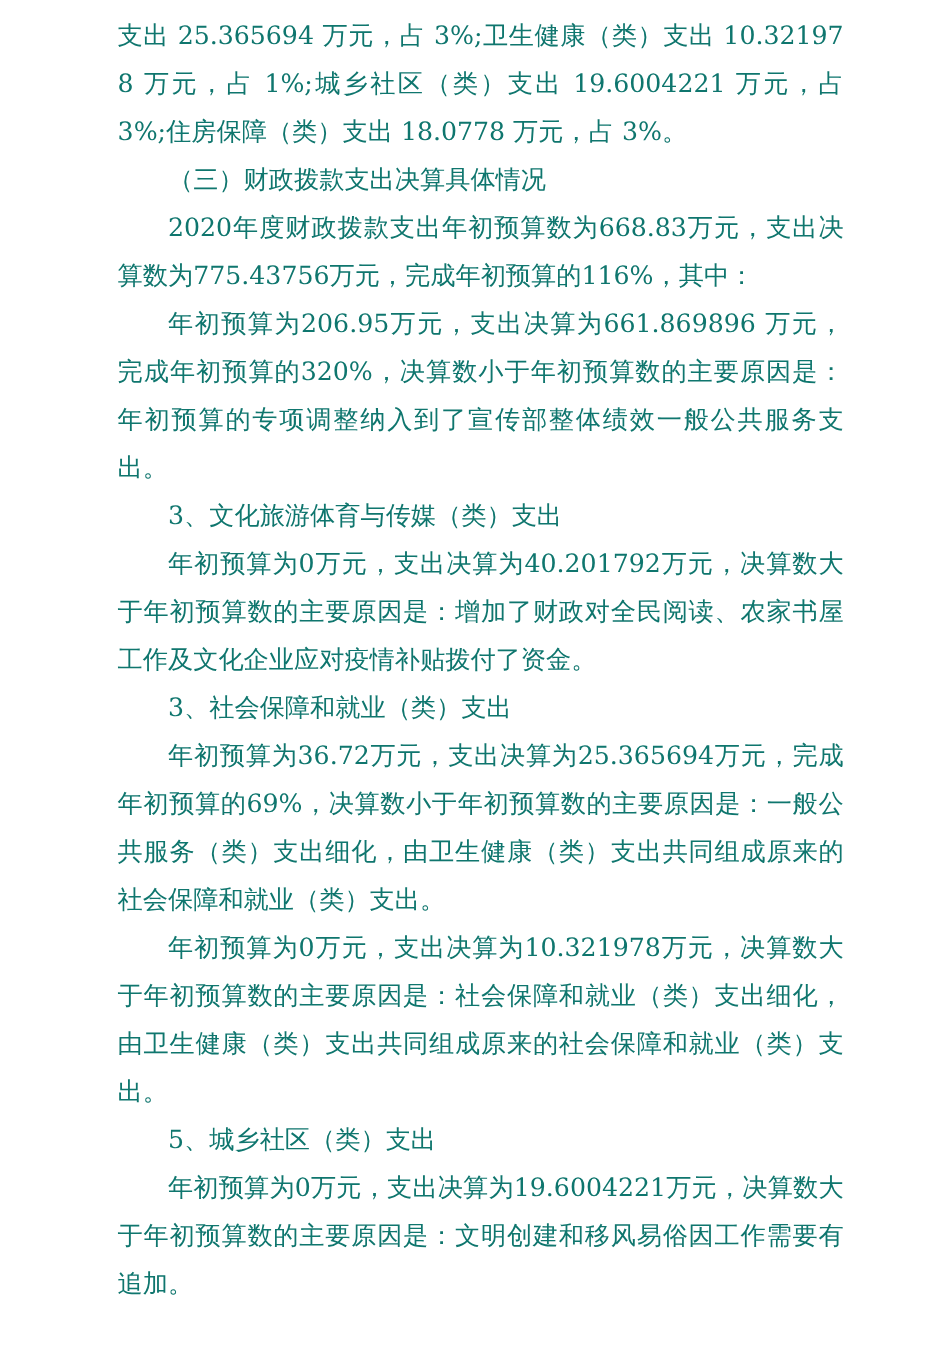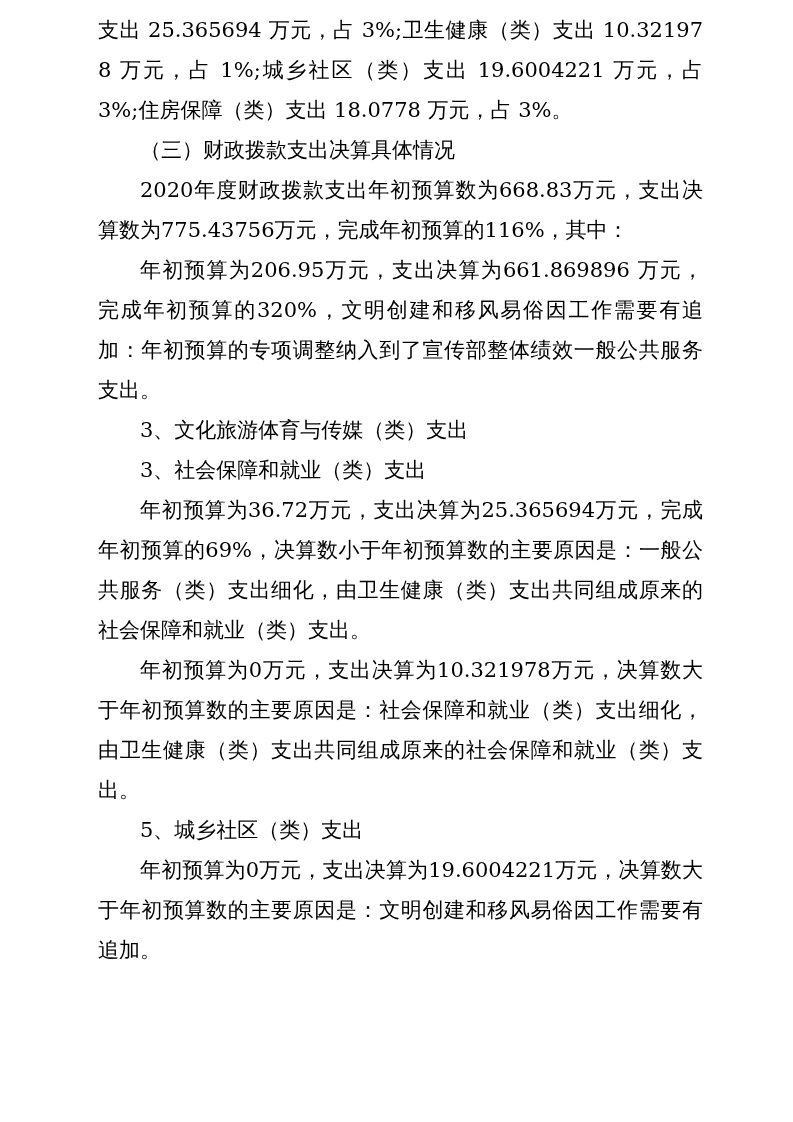--- a/index.html
+++ b/index.html
@@ -11,21 +11,21 @@
     width: 793px;
     height: 1122px;
     overflow: hidden;
   }
   .doc-page {
     box-sizing: border-box;
     width: 793px;
     height: 888px;
     padding: 10px 90px 0 98px;
     background: #ffffff;
-    color: #000000;
+    color: #0f766e;
     font-family: "DejaVu Serif", "Liberation Serif", serif;
   }
   .para {
     margin: 0;
     padding: 0;
     font-size: 21px;
     line-height: 40px;
     text-align: justify;
     text-justify: inter-ideograph;
     letter-spacing: 0;
@@ -38,21 +38,22 @@
     font-weight: normal;
   }
 </style>
 </head>
 <body>
 
 <div class="doc-page">
   <p class="para">支出 25.365694 万元，占 3%;卫生健康（类）支出 10.321978 万元，占 1%;城乡社区（类）支出 19.6004221 万元，占 3%;住房保障（类）支出 18.0778 万元，占 3%。</p>
   <p class="para indent heading">（三）财政拨款支出决算具体情况</p>
   <p class="para indent">2020年度财政拨款支出年初预算数为668.83万元，支出决算数为775.43756万元，完成年初预算的116%，其中：</p>
-  <p class="para indent">年初预算为206.95万元，支出决算为661.869896 万元，完成年初预算的320%，文明创建和移风易俗因工作需要有追加：年初预算的专项调整纳入到了宣传部整体绩效一般公共服务支出。</p>
+  <p class="para indent">年初预算为206.95万元，支出决算为661.869896 万元，完成年初预算的320%，决算数小于年初预算数的主要原因是：年初预算的专项调整纳入到了宣传部整体绩效一般公共服务支出。</p>
   <p class="para indent">3、文化旅游体育与传媒（类）支出</p>
+  <p class="para indent">年初预算为0万元，支出决算为40.201792万元，决算数大于年初预算数的主要原因是：增加了财政对全民阅读、农家书屋工作及文化企业应对疫情补贴拨付了资金。</p>
   <p class="para indent">3、社会保障和就业（类）支出</p>
   <p class="para indent">年初预算为36.72万元，支出决算为25.365694万元，完成年初预算的69%，决算数小于年初预算数的主要原因是：一般公共服务（类）支出细化，由卫生健康（类）支出共同组成原来的社会保障和就业（类）支出。</p>
   <p class="para indent">年初预算为0万元，支出决算为10.321978万元，决算数大于年初预算数的主要原因是：社会保障和就业（类）支出细化，由卫生健康（类）支出共同组成原来的社会保障和就业（类）支出。</p>
   <p class="para indent">5、城乡社区（类）支出</p>
   <p class="para indent">年初预算为0万元，支出决算为19.6004221万元，决算数大于年初预算数的主要原因是：文明创建和移风易俗因工作需要有追加。</p>
 
 </div>
 
 </body></html>

